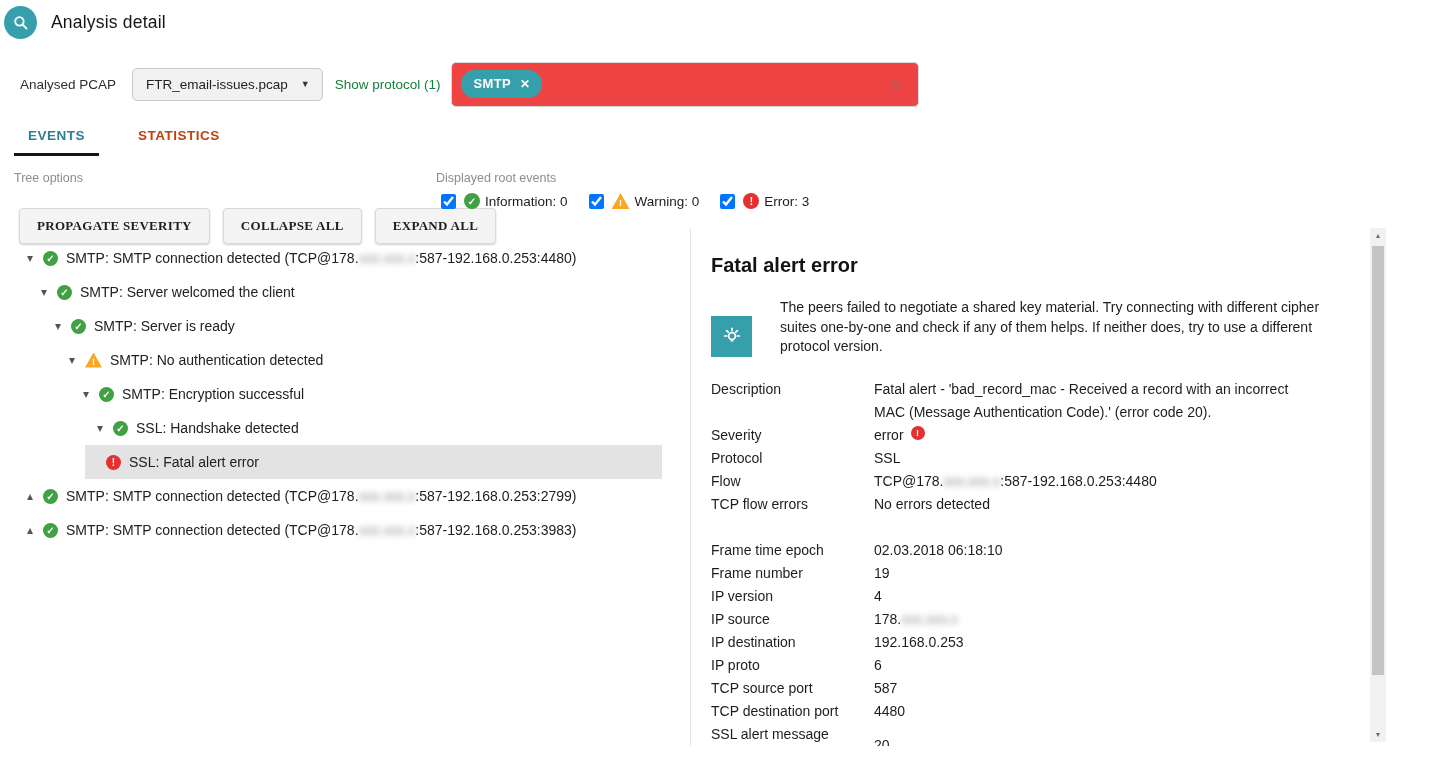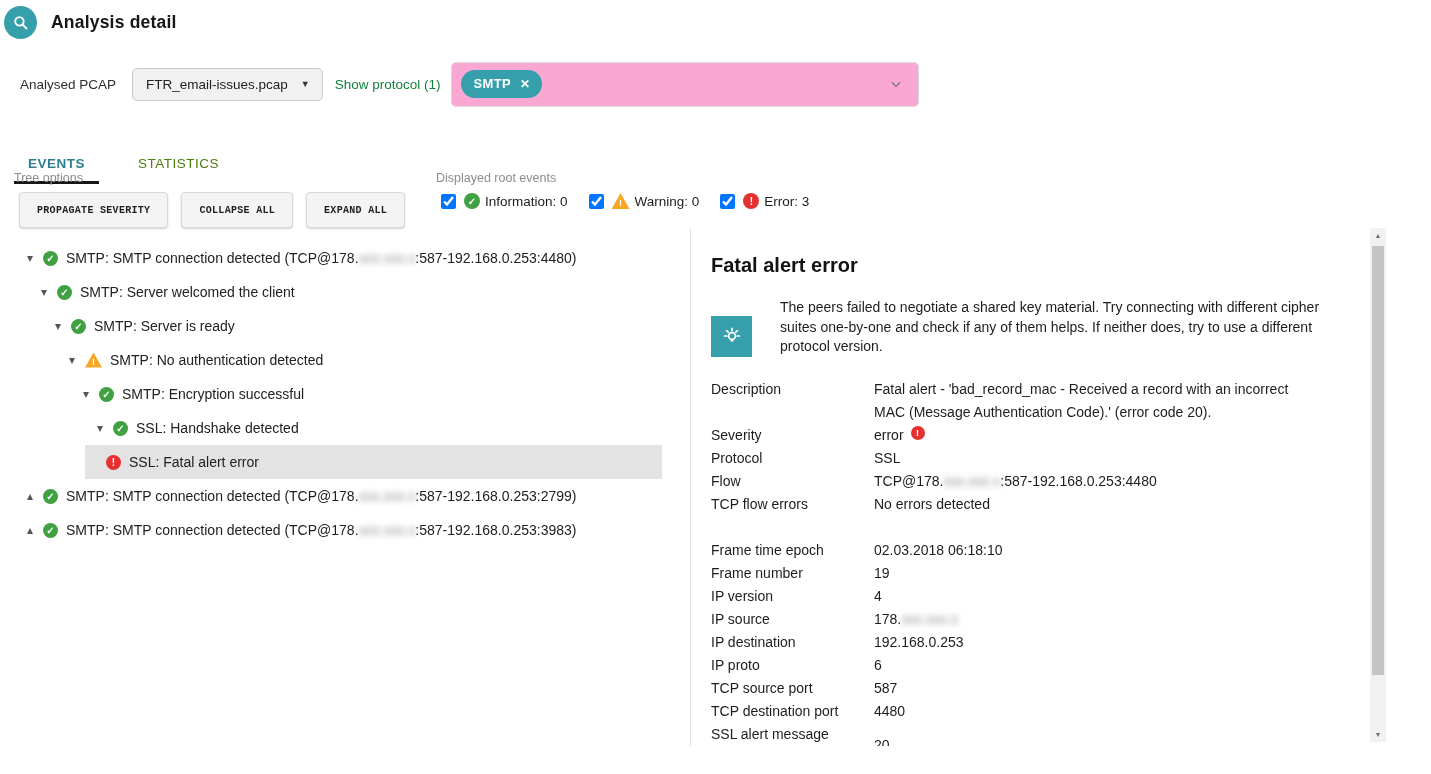--- a/index.html
+++ b/index.html
@@ -3,49 +3,49 @@
 <meta charset="utf-8">
 <style>
   * { box-sizing: border-box; margin: 0; padding: 0; }
   html, body { background: #fff; }
   body { font-family: "Liberation Sans", sans-serif; color: #212121; }
   .app { position: relative; width: 1431px; height: 774px; background: #fff; overflow: hidden; }
 
   
   .header { position: absolute; top: 6px; left: 4px; display: flex; align-items: center; gap: 14px; }
   .app-icon { width: 33px; height: 33px; border-radius: 50%; background: #35a0ac; display: flex; align-items: center; justify-content: center; flex: none; }
-  .page-title { font-size: 17.5px; font-weight: 700; color: #161616; letter-spacing: .2px; }
+  .page-title { font-size: 17.5px; font-weight: 400; color: #161616; letter-spacing: .2px; }
 
   
   .controls { position: absolute; top: 61px; left: 20px; display: flex; align-items: center; height: 46px; justify-content: center; }
   .ctl-label { font-size: 13.5px; color: #2e2e2e; }
   .pcap-select { margin-left: 16px; display: flex; align-items: center; gap: 13px; height: 33px; padding: 0 12px 0 13px;
                  background: #f1f1f1; border: 1px solid #c9c9c9; border-radius: 5px; font-size: 13.5px; color: #222; cursor: pointer; }
   .pcap-arrow { font-size: 9px; color: #333; }
   .proto-label { margin-left: 12px; font-size: 13.5px; color: #15803d; }
   .proto-box { margin-left: 10px; width: 468px; height: 45px; border: 1px solid #d8d8d8; border-radius: 5px;
-               display: flex; align-items: center; justify-content: space-between; padding: 0 15px 0 9px; background: #f9a8d4; cursor: pointer; }
+               display: flex; align-items: center; justify-content: space-between; padding: 0 15px 0 9px; background: #ef4444; cursor: pointer; }
   .chip { display: flex; align-items: center; gap: 9px; background: #35a0ac; color: #fff; font-weight: 700; font-size: 13px;
           padding: 6px 12px 7px 13px; border-radius: 15px; letter-spacing: .3px; }
   .chip-x { font-size: 12px; font-weight: 700; cursor: pointer; line-height: 1; }
 
   
   .tabs { position: absolute; top: 124px; left: 14px; display: flex; gap: 25px; align-items: flex-end; }
   .tab { padding: 4px 14px 10px; font-size: 13.5px; letter-spacing: .5px; cursor: pointer; }
   .tab.active { color: #2e7e90; font-weight: 700; border-bottom: 3px solid #161616; }
-  .tab.inactive { color: #4d7c0f; font-weight: 400; border-bottom: 3px solid transparent; margin-top: 28px; }
+  .tab.inactive { color: #c2410c; font-weight: 700; border-bottom: 3px solid transparent; }
 
   
   .sec-label { position: absolute; font-size: 12.5px; color: #8d8d8d; }
   .tree-options-label { top: 171px; left: 14px; }
   .root-events-label { top: 171px; left: 436px; }
   .tree-buttons { position: absolute; top: 192px; left: 19px; display: flex; gap: 13px; }
   .btn { height: 36px; padding: 0 17px; background: #f4f4f4; border: 1px solid #d9d9d9; border-radius: 4px;
-         font-family: Liberation Mono, monospace; font-size: 10px; font-weight: 700; color: #1e1e1e; letter-spacing: .3px;
-         box-shadow: 0 1px 2px rgba(0,0,0,.18); display: flex; align-items: center; cursor: pointer; }
+         font-family: Liberation Serif, serif; font-size: 13px; font-weight: 700; color: #1e1e1e; letter-spacing: .3px;
+         box-shadow: 0 1px 2px rgba(0,0,0,.18); display: flex; align-items: center; cursor: pointer; margin-top: 16px; }
   .root-filters { position: absolute; top: 193px; left: 441px; display: flex; align-items: center; gap: 21px; font-size: 13.5px; color: #1c1c1c; }
   .filter { display: flex; align-items: center; gap: 5px; }
   .filter input { width: 15px; height: 15px; margin-right: 3px; cursor: pointer; }
 
   
   .ic { flex: none; display: flex; align-items: center; justify-content: center; }
   .ic-ok  { width: 15px; height: 15px; border-radius: 50%; background: #3fa142; color: #fff; font-size: 10px; font-weight: 700; }
   .ic-err { width: 15px; height: 15px; border-radius: 50%; background: #e53030; color: #fff; font-size: 10px; font-weight: 700; }
   .ic-warn { position: relative; width: 17px; height: 15px; background: #f9a825; clip-path: polygon(50% 0, 100% 100%, 0 100%); }
   .ic-warn b { position: absolute; left: 0; right: 0; bottom: 1px; text-align: center; font-size: 9px; color: #fff; font-weight: 700; }

